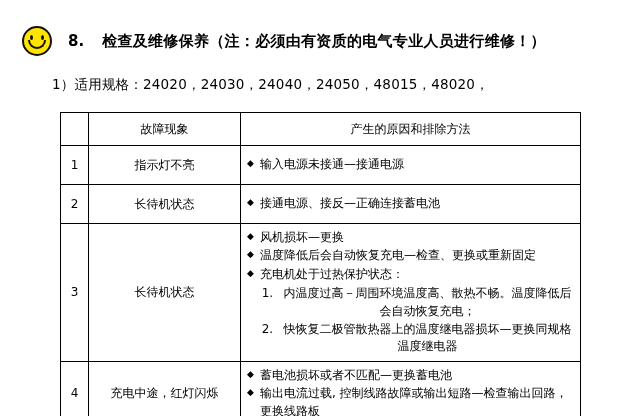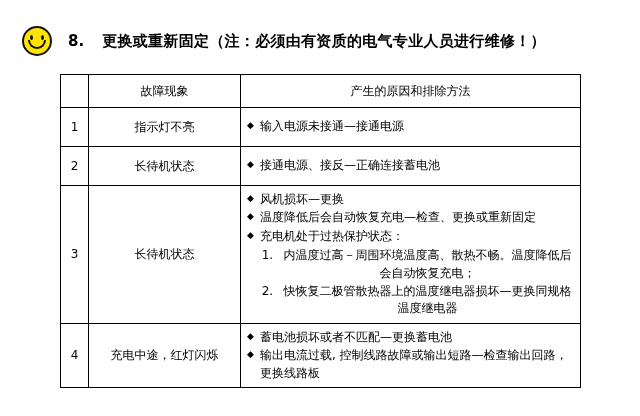--- a/index.html
+++ b/index.html
@@ -141,23 +141,24 @@
 
 <div class="page">
 
   <div class="heading-row">
     <div class="smiley">
       <span class="eye left"></span>
       <span class="eye right"></span>
       <span class="mouth"></span>
     </div>
     <span class="heading-num">8.</span>
-    <span class="heading-text">更换或重新固定（注：必须由有资质的电气专业人员进行维修！）</span>
+    <span class="heading-text">检查及维修保养（注：必须由有资质的电气专业人员进行维修！）</span>
   </div>
 
+  <div class="spec-line">1）适用规格：24020，24030，24040，24050，48015，48020，</div>
 
   <table class="fault-table">
     <colgroup>
       <col class="c-idx">
       <col class="c-phen">
       <col class="c-cause">
     </colgroup>
     <thead>
       <tr>
         <td></td>

